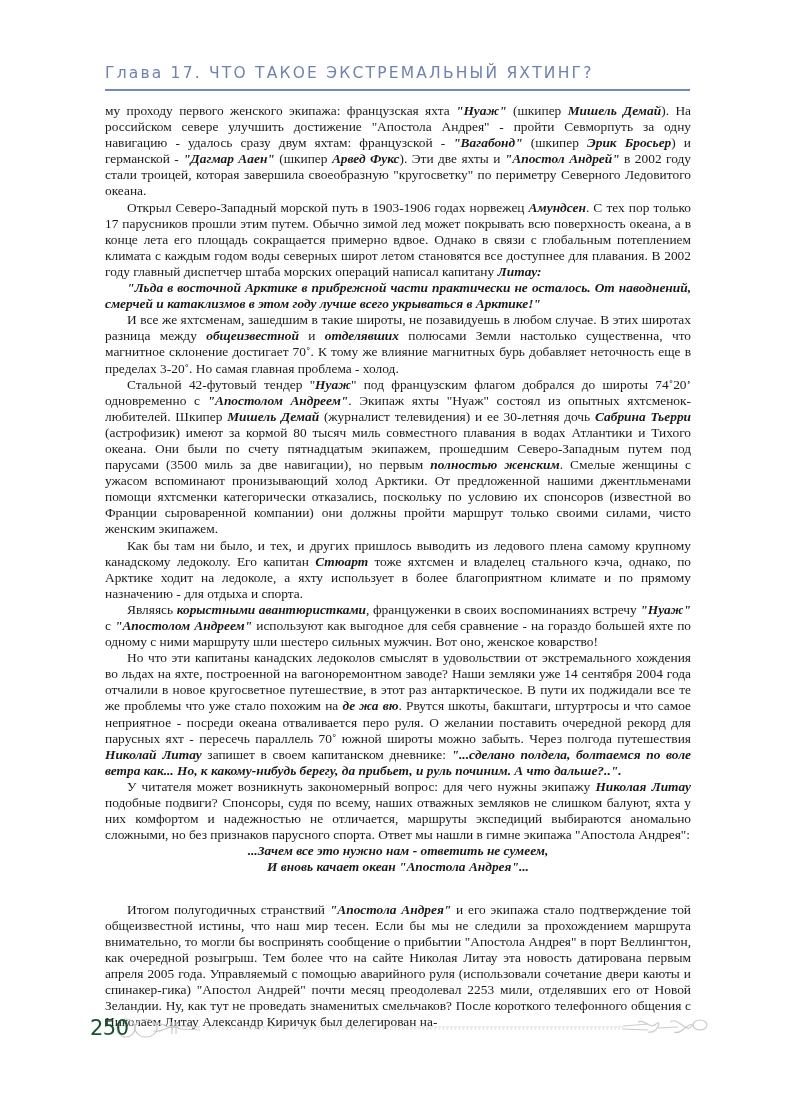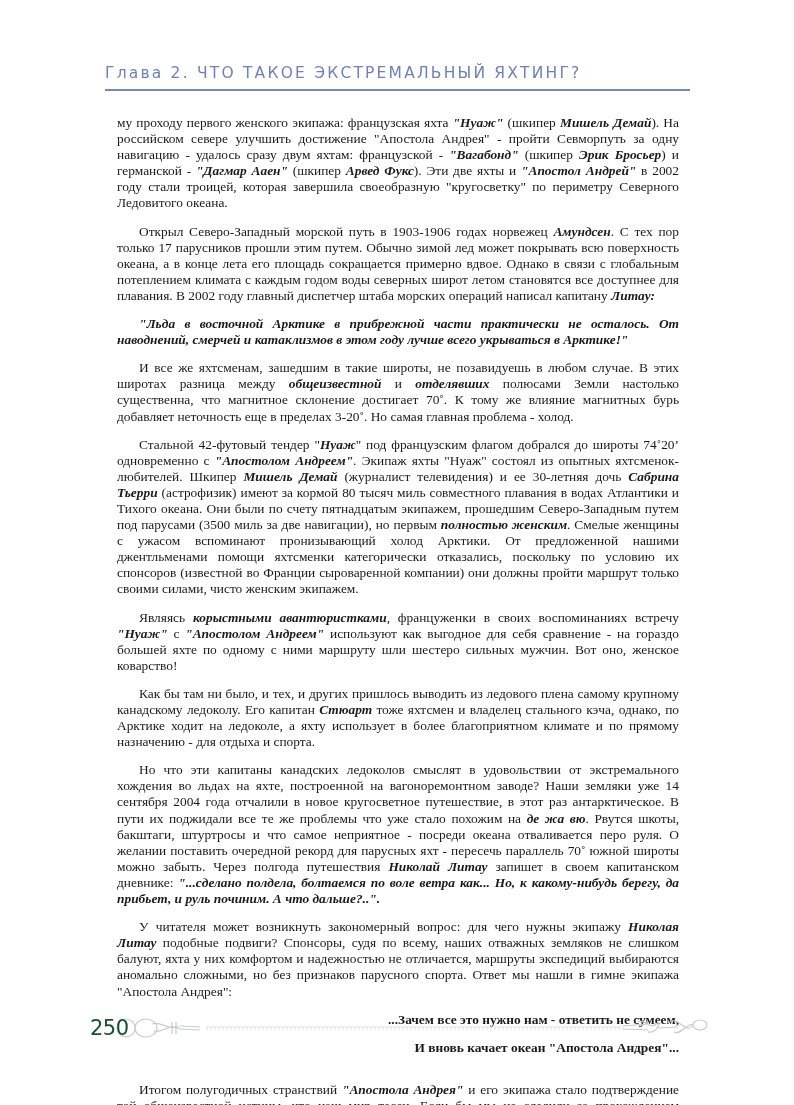--- a/index.html
+++ b/index.html
@@ -4,47 +4,47 @@
 <style>
   html, body { margin: 0; padding: 0; background: #ffffff; }
   body { width: 794px; height: 1105px; position: relative; overflow: hidden;
          font-family: "Liberation Serif", "DejaVu Serif", serif; color: #1a1a1a; }
   .header { position: absolute; left: 105px; top: 64px; width: 585px; }
   .header-title { font-family: "DejaVu Sans", "Liberation Sans", sans-serif; font-size: 15.5px;
                   letter-spacing: 2.2px; color: #6f82b6; white-space: nowrap; }
   .header-rule { position: absolute; left: 0; top: 25px; width: 585px; height: 2px; background: #7488bd; }
   .content { position: absolute; left: 105px; top: 103px; width: 586px; font-size: 13.4px; line-height: 16.1px;
              text-align: justify; }
-  .content p { margin: 12px; text-indent: 22px; }
+  .content p { margin: 0; text-indent: 22px; }
   .content p.noindent { text-indent: 0; }
   .content p.quote { text-indent: 22px; font-style: italic; font-weight: bold; }
-  .content p.verse { text-indent: 0; font-weight: bold; text-align: right; }
+  .content p.verse { text-indent: 0; font-style: italic; font-weight: bold; text-align: center; }
   .content p.gap { margin-top: 26px; }
   .content b { font-style: italic; font-weight: bold; }
   .footer { position: absolute; left: 88px; top: 1012px; width: 625px; height: 36px; }
   .page-number { position: absolute; left: 2px; top: 4px; font-family: "DejaVu Sans", "Liberation Sans", sans-serif;
                  font-size: 21px; color: #14532d; letter-spacing: -0.5px; }
   .rope-svg { position: absolute; left: 0; top: 0; }
 </style>
 </head>
 <body>
 
 <div class="header">
-  <div class="header-title">Глава 2. ЧТО ТАКОЕ ЭКСТРЕМАЛЬНЫЙ ЯХТИНГ?</div>
+  <div class="header-title">Глава 17. ЧТО ТАКОЕ ЭКСТРЕМАЛЬНЫЙ ЯХТИНГ?</div>
   <div class="header-rule"></div>
 </div>
 
 <div class="content" id="content">
     <p class="noindent"><span>му проходу первого женского экипажа: французская яхта </span><b>"Нуаж"</b><span> (шкипер </span><b>Мишель Демай</b><span>). На российском севере улучшить достижение "Апостола Андрея" - пройти Севморпуть за одну навигацию - удалось сразу двум яхтам: французской - </span><b>"Вагабонд"</b><span> (шкипер </span><b>Эрик Бросьер</b><span>) и германской - </span><b>"Дагмар Аaен"</b><span> (шкипер </span><b>Арвед Фукс</b><span>). Эти две яхты и </span><b>"Апостол Андрей"</b><span> в 2002 году стали троицей, которая завершила своеобразную "кругосветку" по периметру Северного Ледовитого океана.</span></p>
     <p><span>Открыл Северо-Западный морской путь в 1903-1906 годах норвежец </span><b>Амундсен</b><span>. С тех пор только 17 парусников прошли этим путем. Обычно зимой лед может покрывать всю поверхность океана, а в конце лета его площадь сокращается примерно вдвое. Однако в связи с глобальным потеплением климата с каждым годом воды северных широт летом становятся все доступнее для плавания. В 2002 году главный диспетчер штаба морских операций написал капитану </span><b>Литау:</b></p>
     <p class="quote"><span>"Льда в восточной Арктике в прибрежной части практически не осталось. От наводнений, смерчей и катаклизмов в этом году лучше всего укрываться в Арктике!"</span></p>
     <p><span>И все же яхтсменам, зашедшим в такие широты, не позавидуешь в любом случае. В этих широтах разница между </span><b>общеизвестной</b><span> и </span><b>отделявших</b><span> полюсами Земли настолько существенна, что магнитное склонение достигает 70˚. К тому же влияние магнитных бурь добавляет неточность еще в пределах 3-20˚.  Но самая главная проблема - холод.</span></p>
     <p><span>Стальной 42-футовый тендер "</span><b>Нуаж</b><span>" под французским флагом добрался до широты 74˚20’ одновременно с </span><b>"Апостолом Андреем"</b><span>. Экипаж яхты  "Нуаж" состоял из опытных яхтсменок-любителей. Шкипер </span><b>Мишель Демай</b><span> (журналист телевидения) и ее 30-летняя дочь </span><b>Сабрина Тьерри</b><span> (астрофизик) имеют за кормой 80 тысяч миль совместного плавания в водах Атлантики и Тихого океана. Они были по счету пятнадцатым экипажем, прошедшим Северо-Западным путем под парусами (3500 миль за две навигации), но первым </span><b>полностью женским</b><span>. Смелые женщины с ужасом вспоминают пронизывающий холод Арктики. От предложенной нашими джентльменами помощи яхтсменки категорически отказались, поскольку по условию их спонсоров (известной во Франции сыроваренной компании) они должны пройти маршрут только своими силами, чисто женским экипажем.</span></p>
+    <p><span>Как бы там ни было, и тех,  и других пришлось выводить из ледового плена самому крупному канадскому ледоколу. Его капитан </span><b>Стюарт</b><span> тоже яхтсмен и владелец стального кэча, однако, по Арктике ходит на ледоколе, а яхту использует в более благоприятном климате и по прямому назначению - для отдыха и спорта.</span></p>
     <p><span> Являясь </span><b>корыстными авантюристками</b><span>, француженки в своих воспоминаниях встречу </span><b>"Нуаж"</b><span> с </span><b>"Апостолом Андреем"</b><span> используют как выгодное для себя сравнение - на гораздо большей яхте по одному с ними маршруту шли шестеро сильных мужчин. Вот оно, женское коварство!</span></p>
-    <p><span>Как бы там ни было, и тех,  и других пришлось выводить из ледового плена самому крупному канадскому ледоколу. Его капитан </span><b>Стюарт</b><span> тоже яхтсмен и владелец стального кэча, однако, по Арктике ходит на ледоколе, а яхту использует в более благоприятном климате и по прямому назначению - для отдыха и спорта.</span></p>
     <p><span>Но что эти капитаны канадских ледоколов смыслят в удовольствии от экстремального хождения во льдах на яхте, построенной на вагоноремонтном заводе? Наши земляки уже 14 сентября 2004 года отчалили в новое кругосветное путешествие, в этот раз антарктическое. В пути их поджидали все те же проблемы что уже стало похожим на </span><b>де жа вю</b><span>. Рвутся шкоты, бакштаги, штуртросы и что самое неприятное - посреди океана отваливается перо руля. О желании поставить  очередной рекорд для парусных яхт - пересечь параллель 70˚ южной широты можно забыть.  Через полгода путешествия </span><b>Николай Литау</b><span> запишет в своем капитанском дневнике: </span><b>"...сделано полдела, болтаемся по воле ветра как... Но, к какому-нибудь берегу, да прибьет, и руль починим. А что дальше?..".</b></p>
     <p><span>У читателя может возникнуть закономерный вопрос: для чего нужны экипажу </span><b>Николая Литау</b><span> подобные подвиги? Спонсоры, судя по всему, наших отважных земляков не слишком балуют, яхта у них комфортом и надежностью не отличается, маршруты экспедиций выбираются аномально сложными, но без признаков парусного спорта. Ответ мы нашли в гимне экипажа "Апостола Андрея":</span></p>
     <p class="verse"><span>...Зачем все это нужно нам - ответить не сумеем,</span></p>
     <p class="verse"><span>И вновь качает океан "Апостола Андрея"...</span></p>
     <p class="gap"><span>Итогом полугодичных странствий </span><b>"Апостола Андрея"</b><span> и его экипажа стало подтверждение той общеизвестной истины, что наш мир тесен. Если бы мы не следили за прохождением маршрута внимательно, то могли бы воспринять сообщение о прибытии "Апостола Андрея" в порт Веллингтон, как очередной розыгрыш.  Тем более что на сайте Николая Литау эта новость датирована первым апреля 2005 года. Управляемый с помощью аварийного руля (использовали сочетание двери каюты и спинакер-гика)  "Апостол Андрей" почти месяц преодолевал 2253 мили, отделявших его от Новой Зеландии. Ну, как тут не проведать знаменитых смельчаков? После короткого телефонного общения с Николаем Литау Александр Киричук был делегирован на-</span></p>
   </div>
 
 <div class="footer">
   <svg class="rope-svg" width="625" height="36" viewBox="0 0 625 36">
     <g fill="none" stroke="#c9cccc" stroke-width="1.2">

